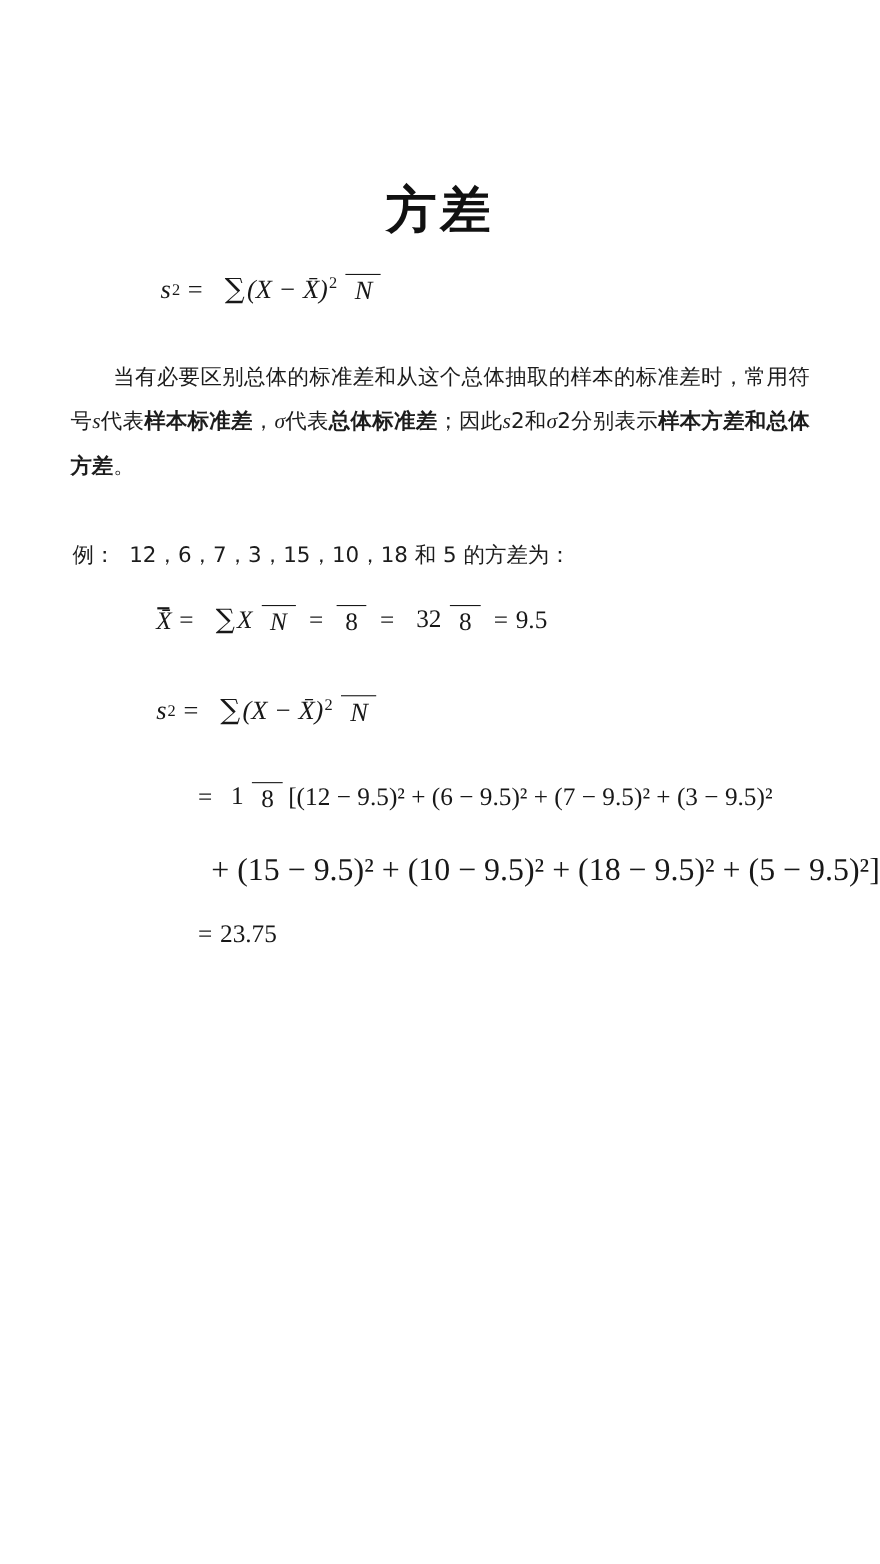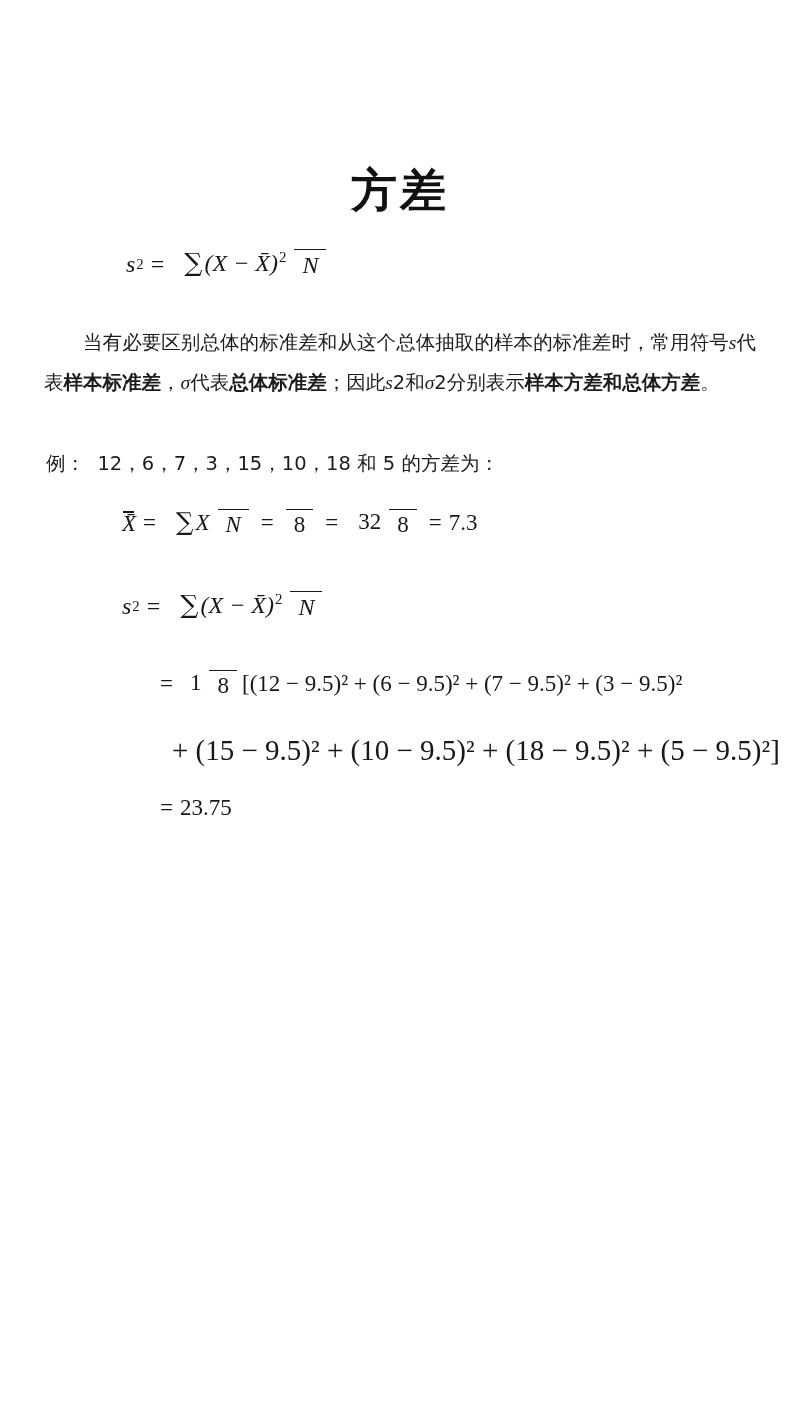--- a/index.html
+++ b/index.html
@@ -13,21 +13,21 @@
     font-family: "Liberation Serif", "DejaVu Serif", serif;
     color: #1a1a1a;
     position: relative;
     overflow: hidden;
   }
 
   .page {
     width: 800px;
     height: 1348px;
     box-sizing: border-box;
-    padding: 0 44px;
+    padding: 0 64px;
     background: #ffffff;
   }
 
   
   .doc-title {
     text-align: center;
     font-family: "DejaVu Sans", "Liberation Sans", sans-serif;
     font-weight: bold;
     font-size: 46px;
     letter-spacing: 3px;
@@ -196,21 +196,21 @@
     <span class="op">=</span>
     <span class="frac">
       <span class="den">8</span>
     </span>
     <span class="op">=</span>
     <span class="frac">
       <span class="num">32</span>
       <span class="den">8</span>
     </span>
     <span class="op">=</span>
-    <span>7.3</span>
+    <span>9.5</span>
   </div>
 
   <div class="math formula-row f-def-2">
     <i class="it">s</i>
       <span class="sup-up">2</span>
     <span class="op">=</span>
     <span class="frac">
       <span class="num"><span class="sigma">∑</span><i class="it">(X − X̄)</i><span class="sup-up">2</span></span>
       <span class="den"><i class="it">N</i></span>
     </span>

